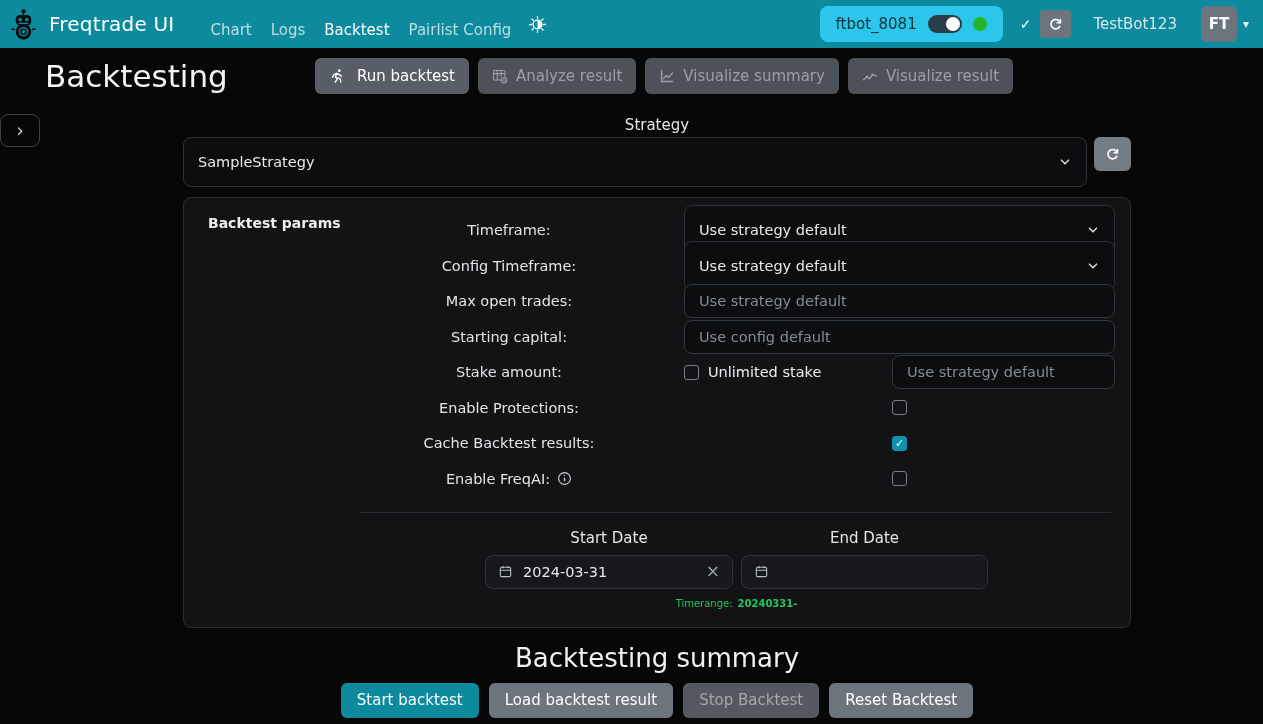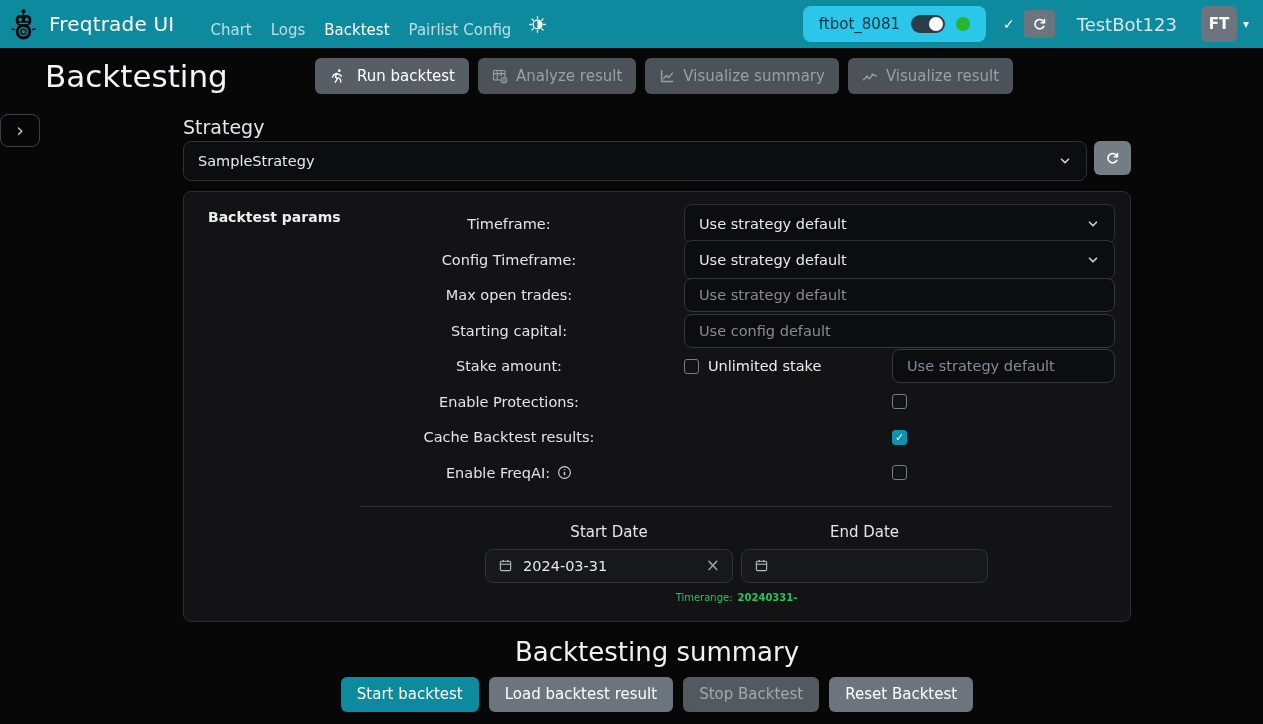--- a/index.html
+++ b/index.html
@@ -17,39 +17,39 @@
   .nav-link.active { color:#ffffff; }
   .theme-toggle { margin-left:18px; display:flex; align-items:center; cursor:pointer; }
   .nav-right { margin-left:auto; display:flex; align-items:center; }
   .bot-box { height:36px; background:#2cc6ea; border-radius:8px; display:flex; align-items:center; gap:11px; padding:0 16px; cursor:pointer; }
   .bot-name { font-size:15px; color:#06333d; }
   .switch { width:34px; height:18px; background:#2a3d49; border-radius:9px; position:relative; cursor:pointer; }
   .switch .knob { position:absolute; right:2px; top:2px; width:14px; height:14px; border-radius:50%; background:#ffffff; }
   .online-dot { width:14px; height:14px; border-radius:50%; background:#28b52c; }
   .nav-check { margin-left:17px; color:#ffffff; font-size:14px; font-weight:bold; }
   .reload-btn { margin-left:9px; width:31px; height:28px; border:none; border-radius:4px; background:#6c757d; color:#fff; display:flex; align-items:center; justify-content:center; cursor:pointer; }
-  .username { margin-left:22px; font-size:18px; color:#d3e7ec; }
+  .username { margin-left:22px; font-size:15px; color:#d3e7ec; }
   .avatar { margin-left:24px; width:36px; height:36px; border-radius:6px; background:#6c757d; color:#fff; font-size:15px; font-weight:bold; display:flex; align-items:center; justify-content:center; cursor:pointer; }
   .caret { margin-left:6px; color:#e3eff2; font-size:12px; cursor:pointer; }
   
   .page-header { display:flex; align-items:center; height:44px; margin-top:6px; padding-left:45px; }
   .page-title { font-size:31px; font-weight:500; color:#f2f3f4; width:270px; }
   .hbtns { display:flex; gap:9px; }
   .btn { height:36px; border:none; border-radius:6px; font-size:15px; color:#ffffff; display:inline-flex; align-items:center; gap:8px; padding:0 14px; font-family:inherit; cursor:pointer; white-space:nowrap; }
   .btn svg { flex:none; }
   .btn-load { background:#6e767e; }
   .btn-run { background:#575e65;gap:12px; }
   .btn-dis { background:#4c5258; color:#9aa0a5; cursor:default; }
   
   .side-toggle { position:absolute; left:0; top:114px; width:40px; height:33px; background:transparent; border:1px solid #3c4147; border-radius:8px; color:#b9bdc1; font-size:19px; line-height:1; display:flex; align-items:center; justify-content:center; cursor:pointer; }
   
   .strategy { margin:18px 0 0 183px; width:948px; }
-  .strategy-label { text-align:left; font-size:19px; color:#e4e6e8; margin-bottom:3px; }
+  .strategy-label { text-align:center; font-size:15px; color:#e4e6e8; margin-bottom:3px; }
   .strategy-row { display:flex; gap:7px; }
-  .fselect { height:40px; background:#0c0d0f; border:1px solid #2e3237; border-radius:8px; display:flex; align-items:center; justify-content:space-between; padding:0 14px; font-size:14.5px; color:#e8e9ea; cursor:pointer; }
+  .fselect { height:50px; background:#0c0d0f; border:1px solid #2e3237; border-radius:8px; display:flex; align-items:center; justify-content:space-between; padding:0 14px; font-size:14.5px; color:#e8e9ea; cursor:pointer; }
   .strategy-row .fselect { flex:1; }
   .chev { color:#cfd2d5; display:flex; }
   .refresh-sm { width:37px; height:34px; border:none; border-radius:6px; background:#747c84; color:#fff; display:flex; align-items:center; justify-content:center; cursor:pointer; }
   
   .card { margin:10px 0 0 183px; width:948px; background:#131316; border:1px solid #2a2d31; border-radius:8px; position:relative; padding:15px 0 18px; }
   .params-title { position:absolute; left:24px; top:17px; font-size:14px; font-weight:bold; color:#eceef0; }
   .prow { display:flex; align-items:center; height:34px; margin-bottom:1.5px; }
   .plabel { width:500px; padding-left:150px; display:flex; justify-content:center; align-items:center; gap:7px; font-size:14.5px; color:#e2e4e6; }
   .pcontrol { width:431px; display:flex; align-items:center; }
   .pcontrol.center { justify-content:center; }

